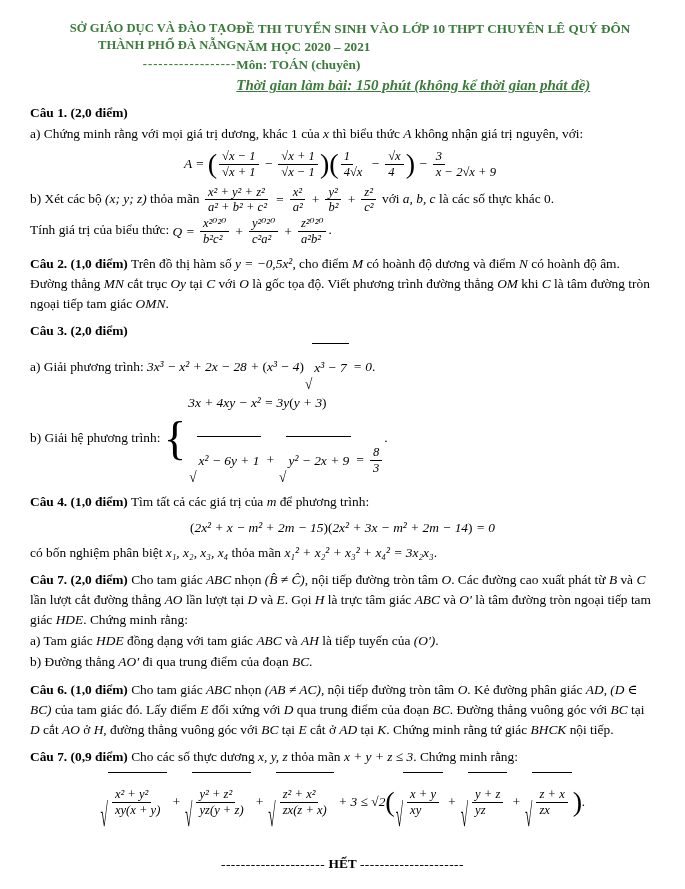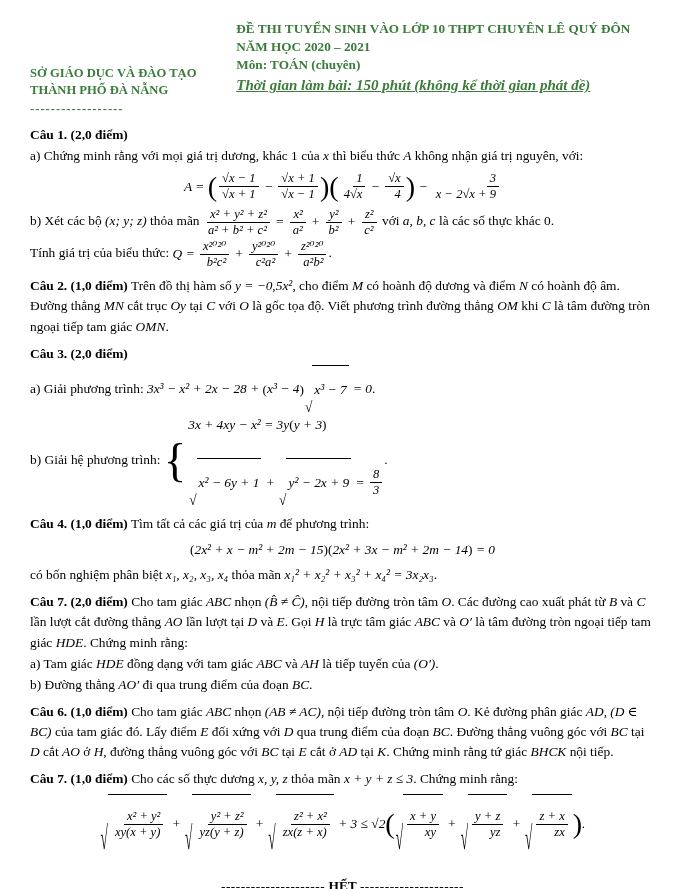--- a/index.html
+++ b/index.html
@@ -6,37 +6,37 @@
   body{
     width:685px;height:889px;overflow:hidden;
     font-family:"Liberation Serif","DejaVu Serif",serif;
     color:#000;font-size:13.4px;line-height:1.5;
     --accent:#3b7b3b;
   }
   .page{padding:20px 30px 0 30px;box-sizing:border-box;}
 
   
   .hdr{display:flex;width:100%;color:var(--accent);font-weight:bold;}
-  .hdr-left{width:33%;text-align:left;font-size:12.6px;line-height:1.35;margin-top:45px;}
+  .hdr-left{width:33%;text-align:right;font-size:12.6px;line-height:1.35;}
   .hdr-right{width:67%;text-align:left;font-size:13.2px;line-height:1.35;}
   .hdr-rule{font-weight:bold;letter-spacing:1px;margin-top:2px;}
   .hdr-time{font-weight:bold;font-style:italic;text-decoration:underline;font-size:15px;margin-top:2px;}
 
   
   .content{margin-top:5px;}
   .para{margin:1px 0;}
   .para.sp{margin-top:7px;}
   .para.center{text-align:center;margin:5px 0;}
   .b{font-weight:bold;}
   .mi{font-style:italic;}
 
   
   .mrow{display:inline-flex;align-items:center;vertical-align:middle;white-space:nowrap;font-style:italic;}
   .mt{white-space:pre;}
-  .mfrac{display:inline-flex;flex-direction:column;align-items:flex-end;vertical-align:middle;
+  .mfrac{display:inline-flex;flex-direction:column;align-items:flex-start;vertical-align:middle;
          margin:0 2px;font-size:0.94em;line-height:1.18;text-align:center;}
   .mfrac>.num{display:block;border-bottom:1px solid #000;padding:0 3px;}
   .mfrac>.den{display:block;padding:0 3px;}
   .msqrt{display:inline-flex;align-items:stretch;vertical-align:middle;margin:0 1px;}
   .msqrt>.sign{display:flex;align-items:flex-end;line-height:1;}
   .msqrt>.sign>span{display:inline-block;transform:scaleY(1.12);transform-origin:center bottom;}
   .msqrt.tall>.sign>span{transform:scaleY(2.45);}
   .msqrt>.body{border-top:1px solid #000;padding:14px 2px;display:inline-flex;align-items:center;}
   .mgroup{display:inline-flex;align-items:center;}
   .mgroup>.paren{line-height:1;font-style:normal;}
@@ -223,21 +223,21 @@
             </span>
             <span class="paren">)</span>
           </span>
           <span class="mt"> = 0</span>
         </span></div>
       <div class="para"><span>có bốn nghiệm phân biệt </span><span class="mi">x₁, x₂, x₃, x₄</span><span> thỏa mãn </span><span class="mi">x₁² + x₂² + x₃² + x₄² = 3x₂x₃</span><span>.</span></div>
       <div class="para sp"><span class="b">Câu 7. (2,0 điểm)</span><span> Cho tam giác </span><span class="mi">ABC</span><span> nhọn </span><span class="mi">(B̂ ≠ Ĉ)</span><span>, nội tiếp đường tròn tâm </span><span class="mi">O</span><span>. Các đường cao xuất phát từ </span><span class="mi">B</span><span> và </span><span class="mi">C</span><span> lần lượt cắt đường thẳng </span><span class="mi">AO</span><span> lần lượt tại </span><span class="mi">D</span><span> và </span><span class="mi">E</span><span>. Gọi </span><span class="mi">H</span><span> là trực tâm giác </span><span class="mi">ABC</span><span> và </span><span class="mi">O′</span><span> là tâm đường tròn ngoại tiếp tam giác </span><span class="mi">HDE</span><span>. Chứng minh rằng:</span></div>
       <div class="para"><span>a) Tam giác </span><span class="mi">HDE</span><span> đồng dạng với tam giác </span><span class="mi">ABC</span><span> và </span><span class="mi">AH</span><span> là tiếp tuyến của </span><span class="mi">(O′)</span><span>.</span></div>
       <div class="para"><span>b) Đường thẳng </span><span class="mi">AO′</span><span> đi qua trung điểm của đoạn </span><span class="mi">BC</span><span>.</span></div>
       <div class="para sp"><span class="b">Câu 6. (1,0 điểm)</span><span> Cho tam giác </span><span class="mi">ABC</span><span> nhọn </span><span class="mi">(AB ≠ AC)</span><span>, nội tiếp đường tròn tâm </span><span class="mi">O</span><span>. Kẻ đường phân giác </span><span class="mi">AD</span><span>, </span><span class="mi">(D ∈ BC)</span><span> của tam giác đó. Lấy điểm </span><span class="mi">E</span><span> đối xứng với </span><span class="mi">D</span><span> qua trung điểm của đoạn </span><span class="mi">BC</span><span>. Đường thẳng vuông góc với </span><span class="mi">BC</span><span> tại </span><span class="mi">D</span><span> cắt </span><span class="mi">AO</span><span> ở </span><span class="mi">H</span><span>, đường thẳng vuông góc với </span><span class="mi">BC</span><span> tại </span><span class="mi">E</span><span> cắt ở </span><span class="mi">AD</span><span> tại </span><span class="mi">K</span><span>. Chứng minh rằng tứ giác </span><span class="mi">BHCK</span><span> nội tiếp.</span></div>
-      <div class="para sp"><span class="b">Câu 7. (1,0 điểm)</span><span> Cho các số thực dương </span><span class="mi">x, y, z</span><span> thỏa mãn </span><span class="mi">x + y + z ≤ 3</span><span>. Chứng minh rằng:</span></div>
+      <div class="para sp"><span class="b">Câu 7. (0,9 điểm)</span><span> Cho các số thực dương </span><span class="mi">x, y, z</span><span> thỏa mãn </span><span class="mi">x + y + z ≤ 3</span><span>. Chứng minh rằng:</span></div>
       <div class="para center"><span class="mrow">
           <span class="msqrt tall">
             <span class="sign">
               <span>√</span>
             </span>
             <span class="body">
               <span class="mfrac">
                 <span class="num"><span class="mt">x² + y²</span></span>
                 <span class="den"><span class="mt">xy(x + y)</span></span>
               </span>

